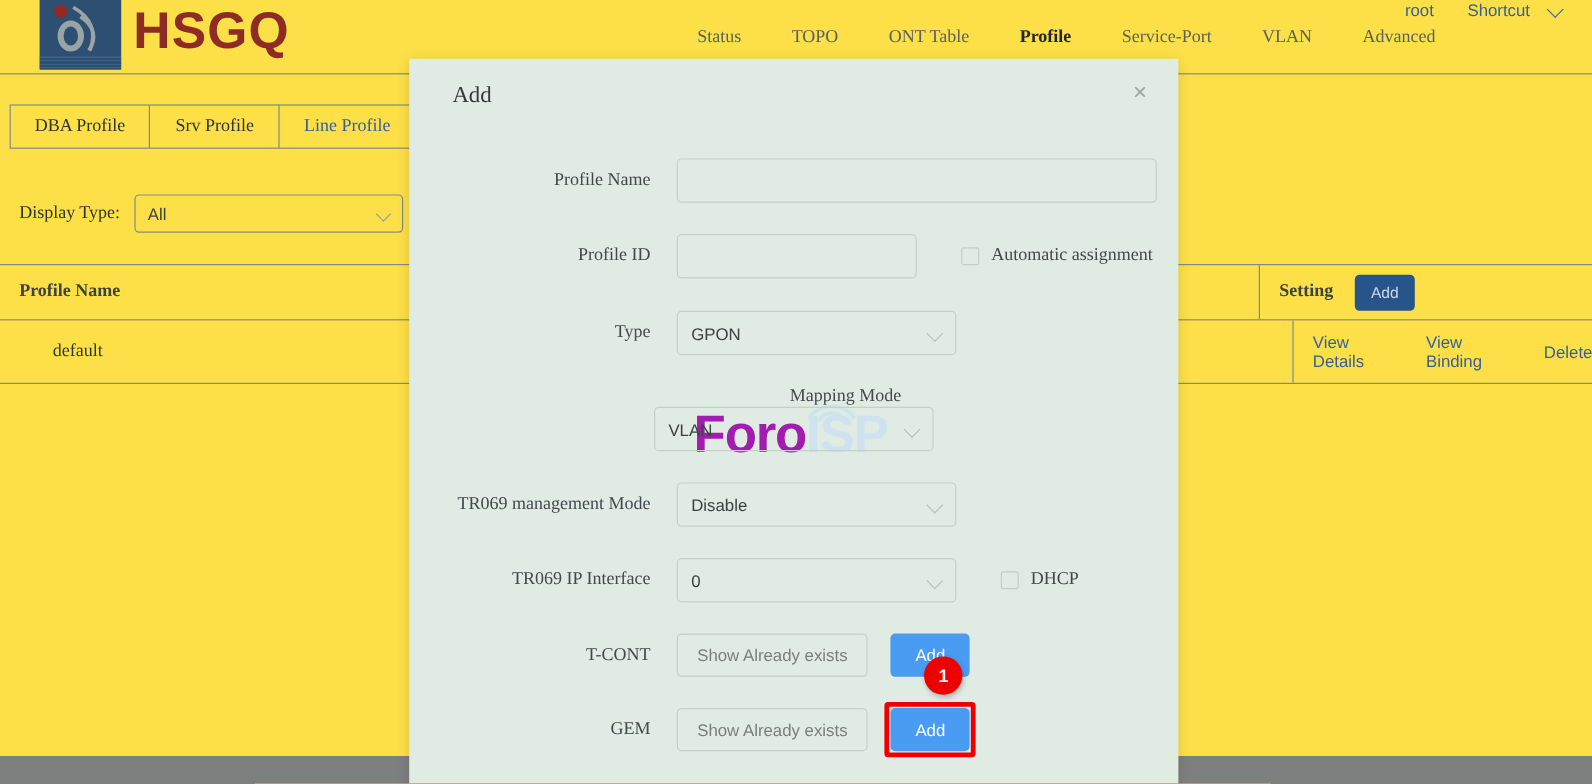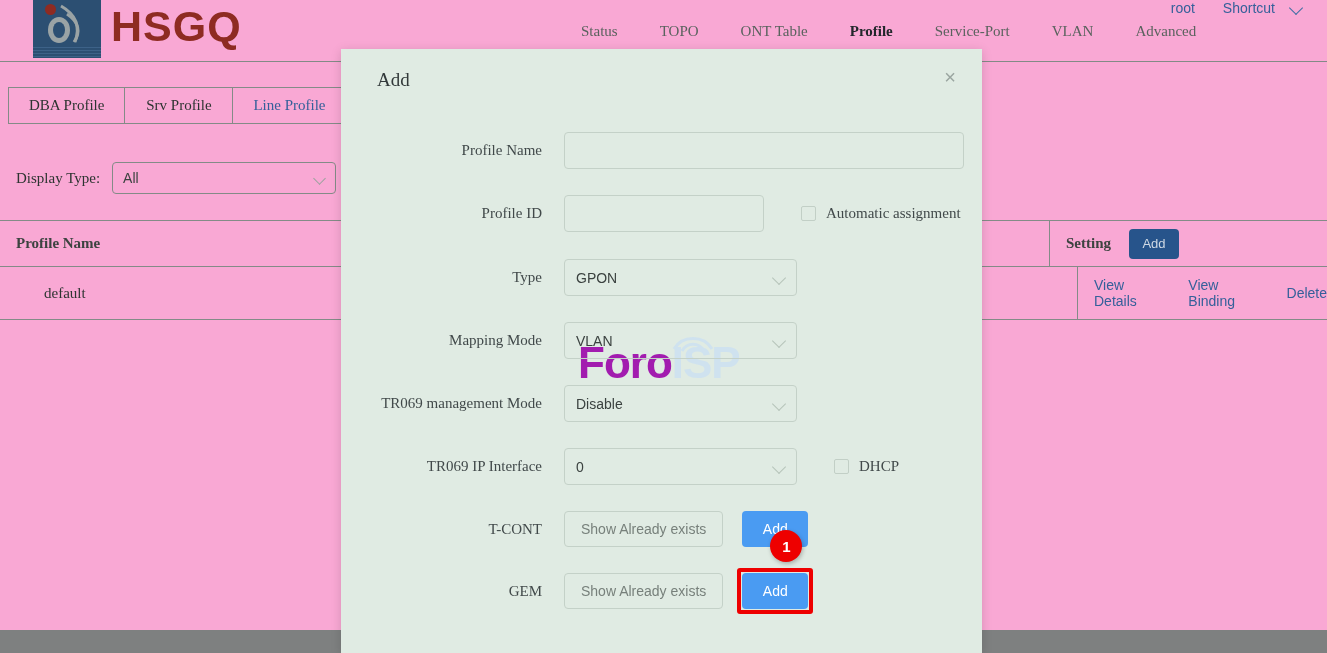--- a/index.html
+++ b/index.html
@@ -11,21 +11,21 @@
   }
   body {
     background: #6e7571;
     position: relative;
   }
 
   
   #page {
     position: absolute;
     inset: 0;
-    background: #f9a8d4;
+    background: #fde047;
   }
 
   
   #header {
     position: absolute;
     left: 0; top: 0;
     width: 1327px; height: 62px;
     border-bottom: 1px solid #838a86;
   }
   #logo-wrap {
@@ -483,21 +483,21 @@
   </div>
 
   <div class="form-row" style="margin-top:27px;">
     <div class="form-label">Type</div>
     <div class="sel-input" style="width:233px;">
       <span>GPON</span>
       <span class="chev"></span>
     </div>
   </div>
 
-  <div class="form-row" style="margin-top:26px;">
+  <div class="form-row" style="margin-top:26px;flex-direction:column;">
     <div class="form-label">Mapping Mode</div>
     <div class="sel-input" style="width:233px;">
       <span>VLAN</span>
       <span class="chev"></span>
     </div>
   </div>
 
   <div class="form-row" style="margin-top:26px;">
     <div class="form-label">TR069 management Mode</div>
     <div class="sel-input" style="width:233px;">

